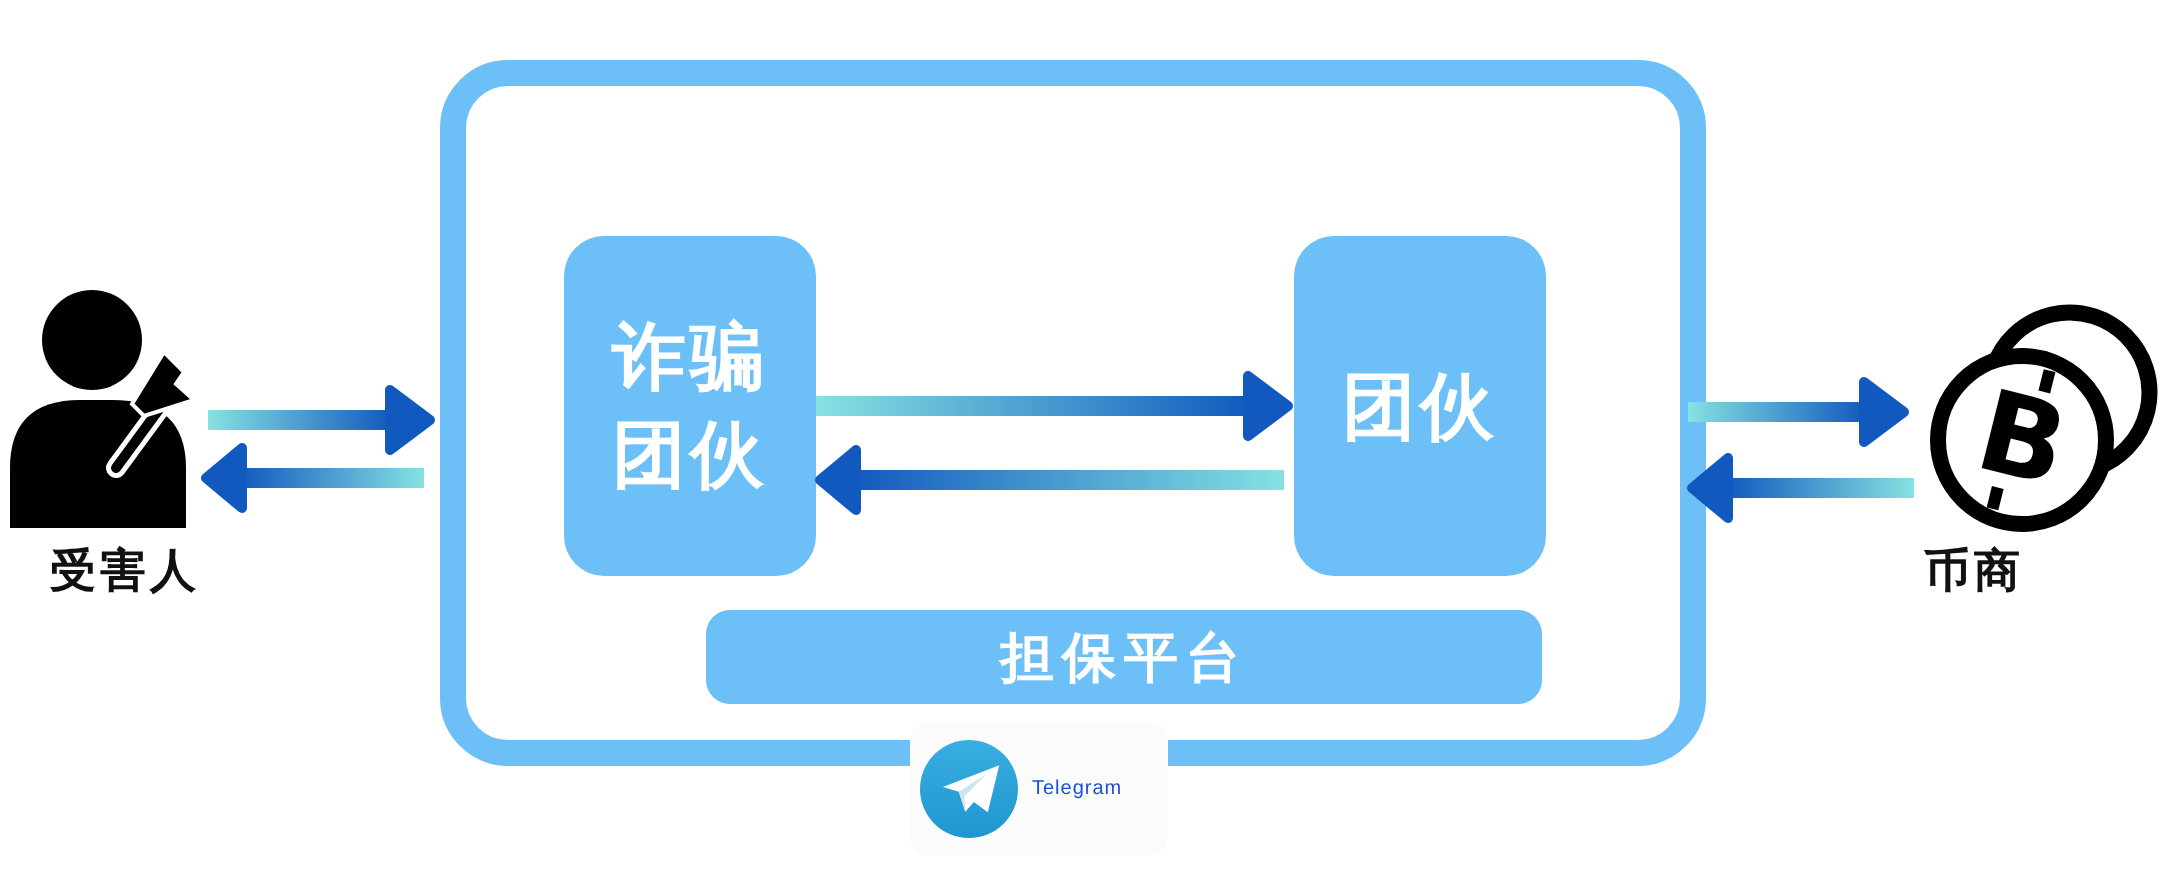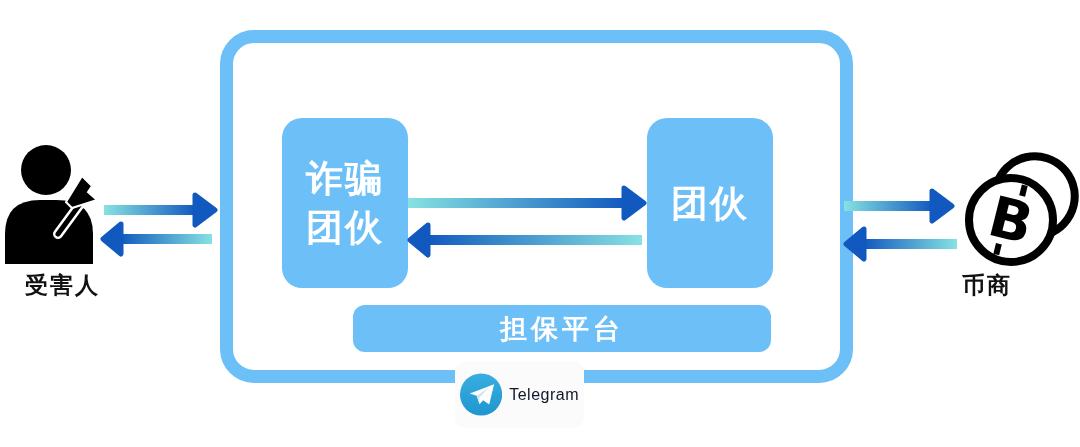--- a/index.html
+++ b/index.html
@@ -22,21 +22,21 @@
              border-radius:20px;color:var(--text-white);display:flex;flex-direction:column;
              align-items:center;justify-content:center;font-weight:bold;font-size:37px;
              line-height:49px;letter-spacing:2px;}
   .guarantee-box{position:absolute;left:325px;top:305px;width:418px;height:47px;
                  background:var(--box-blue);border-radius:12px;color:var(--text-white);
                  display:flex;align-items:center;justify-content:center;font-weight:bold;
                  font-size:27px;letter-spacing:4px;margin-left:28px;}
   .tg-badge{position:absolute;left:455px;top:361px;width:129px;height:67px;background:#fbfbfb;
             border-radius:10px;display:flex;align-items:center;gap:7px;padding:0 5px;
             box-sizing:border-box;z-index:5;}
-  .tg-label{color:#0f172a;font-size:16px;letter-spacing:.5px;}
+  .tg-label{color:#1d4ed8;font-size:10px;letter-spacing:.5px;}
   svg.arrow{position:absolute;}
   .arrow-head{fill:var(--arrow-dark-blue);stroke:var(--arrow-dark-blue);
               stroke-width:5;stroke-linejoin:round;}
 </style>
 </head>
 <body>
 
 <div class="canvas">
 
   <svg width="0" height="0" style="position:absolute" aria-hidden="true">

